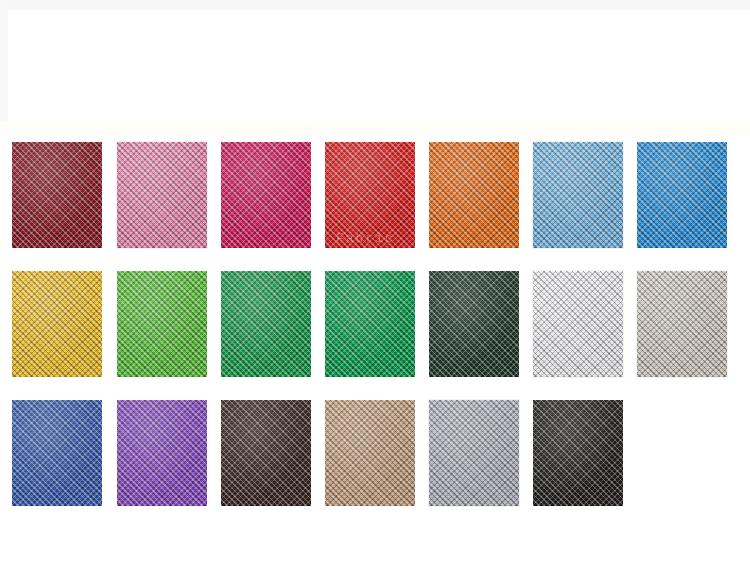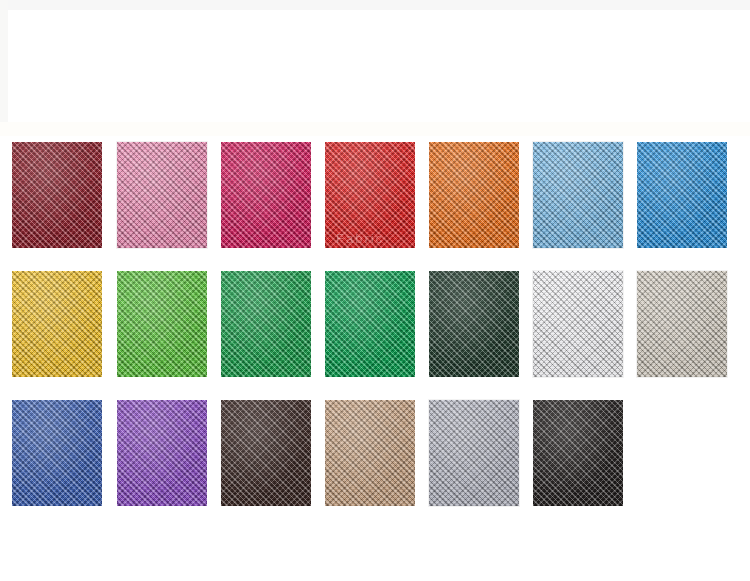--- a/index.html
+++ b/index.html
@@ -89,21 +89,21 @@
     box-shadow: 0 0 0 1px rgba(0,0,0,0.05);
   }
 
   .watermark {
     position: absolute;
     left: 336px;
     top: 231px;
     font-size: 13px;
     letter-spacing: 2px;
     color: rgba(255,255,255,0.30);
-    font-family: Liberation Sans, sans-serif;
+    font-family: Liberation Mono, monospace;
     white-space: nowrap;
     pointer-events: none;
     user-select: none;
   }
 </style>
 </head>
 <body>
 
 <div id="stage">
 

